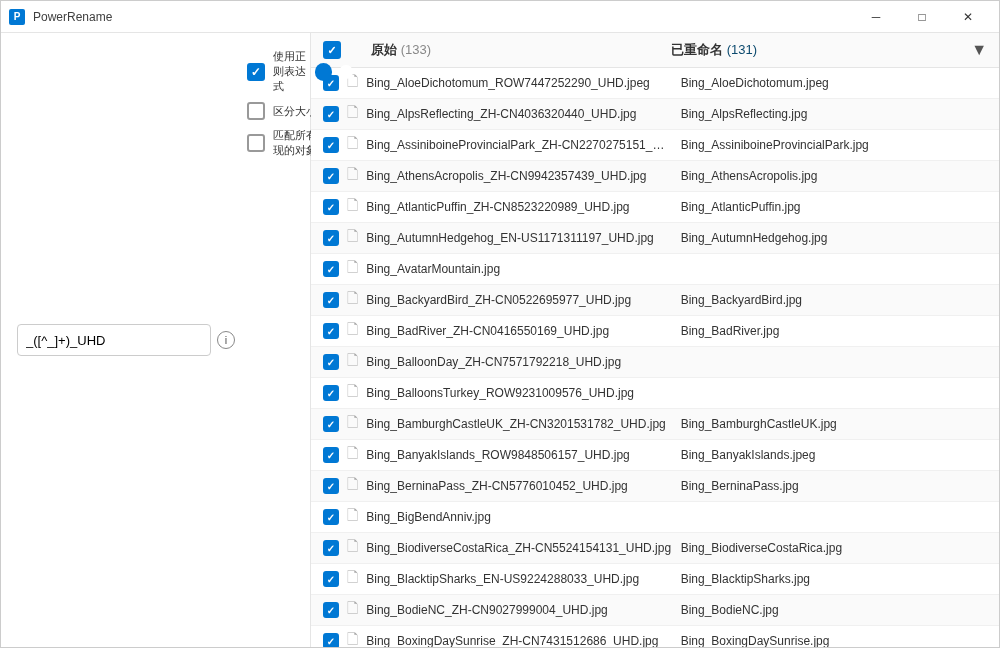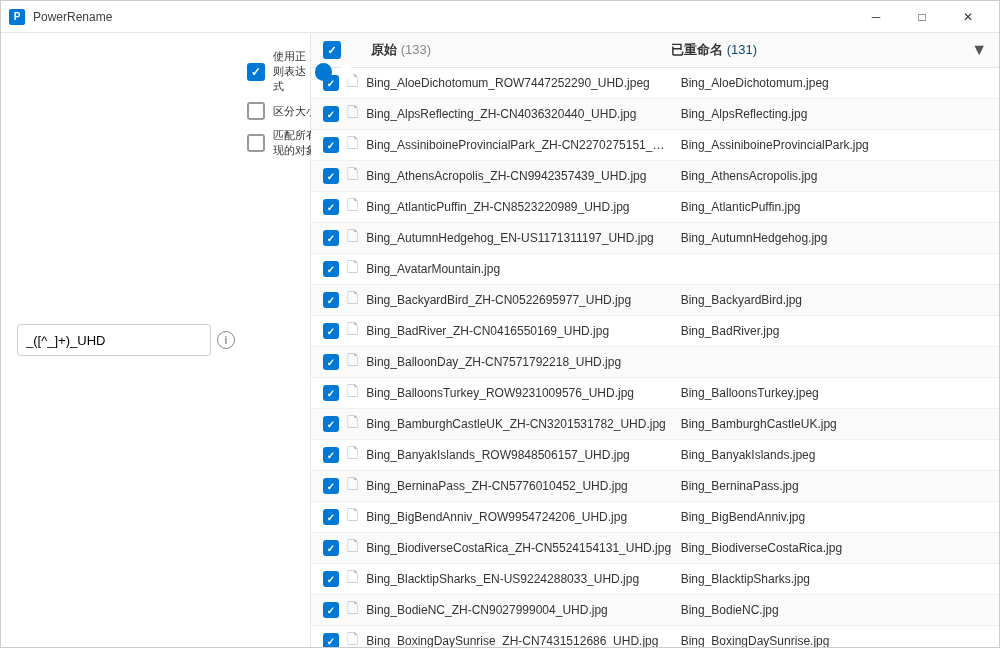--- a/index.html
+++ b/index.html
@@ -477,21 +477,20 @@
             </div>
       <span class="file-icon">🗋</span>
       <span class="file-orig">Bing_BalloonDay_ZH-CN7571792218_UHD.jpg</span>
     </div>
           <div class="file-row">
       <div class="row-checkbox">
               <span class="row-check">✓</span>
             </div>
       <span class="file-icon">🗋</span>
       <span class="file-orig">Bing_BalloonsTurkey_ROW9231009576_UHD.jpg</span>
-      <span class="file-renamed">Bing_BalloonsTurkey.jpeg</span>
     </div>
           <div class="file-row">
       <div class="row-checkbox">
               <span class="row-check">✓</span>
             </div>
       <span class="file-icon">🗋</span>
       <span class="file-orig">Bing_BamburghCastleUK_ZH-CN3201531782_UHD.jpg</span>
       <span class="file-renamed">Bing_BamburghCastleUK.jpg</span>
     </div>
           <div class="file-row">
@@ -508,21 +507,20 @@
             </div>
       <span class="file-icon">🗋</span>
       <span class="file-orig">Bing_BerninaPass_ZH-CN5776010452_UHD.jpg</span>
       <span class="file-renamed">Bing_BerninaPass.jpg</span>
     </div>
           <div class="file-row">
       <div class="row-checkbox">
               <span class="row-check">✓</span>
             </div>
       <span class="file-icon">🗋</span>
-      <span class="file-orig">Bing_BigBendAnniv_ROW9954724206_UHD.jpg</span>
       <span class="file-renamed">Bing_BigBendAnniv.jpg</span>
     </div>
           <div class="file-row">
       <div class="row-checkbox">
               <span class="row-check">✓</span>
             </div>
       <span class="file-icon">🗋</span>
       <span class="file-orig">Bing_BiodiverseCostaRica_ZH-CN5524154131_UHD.jpg</span>
       <span class="file-renamed">Bing_BiodiverseCostaRica.jpg</span>
     </div>

